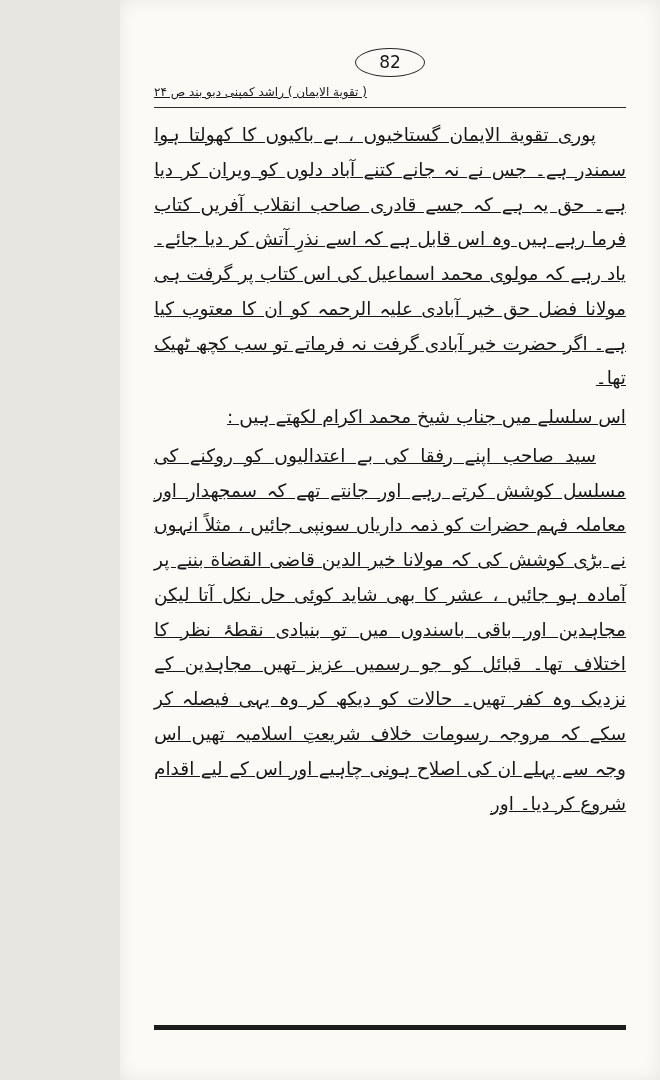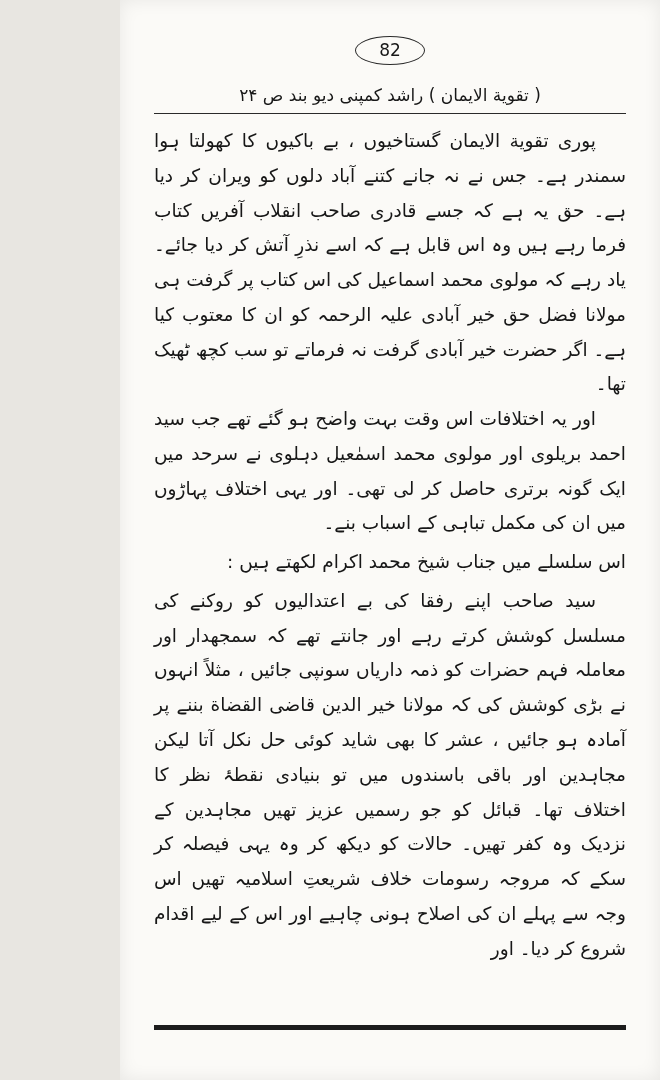--- a/index.html
+++ b/index.html
@@ -13,43 +13,44 @@
     font-family: "DejaVu Sans", sans-serif;
     overflow: hidden;
   }
   .page {
     position: relative;
     width: 540px;
     height: 1080px;
     box-sizing: border-box;
     background: #fbfaf7;
     color: #171717;
-    padding: 30px 34px 0 34px;
+    padding: 42px 34px 0 34px;
     direction: rtl;
     box-shadow: inset 0 0 18px rgba(0,0,0,0.08);
+    text-decoration: underline;
   }
   .page-number-row {
     text-align: center;
     margin: 6px 0 4px 0;
   }
   .page-number {
     display: inline-block;
     min-width: 40px;
     border: 1.6px solid #2a2a2a;
     border-radius: 50%;
     padding: 3px 14px 4px 14px;
     font-size: 17px;
     direction: ltr;
     text-align: center;
   }
   .citation-line {
     direction: rtl;
-    text-align: center;
-    font-size: 17px;
-    margin: 20px 0 8px 0;
+    text-align: left;
+    font-size: 12px;
+    margin: 8px 0 8px 0;
     letter-spacing: 0.2px;
   }
   .top-rule {
     border: none;
     border-top: 1.6px solid #2a2a2a;
     margin: 0 0 10px 0;
   }
   .body-text {
     font-size: 18.5px;
     line-height: 1.88;
@@ -91,21 +92,20 @@
 
   <div class="citation-line">( تقویة الایمان ) راشد کمپنی دیو بند ص ۲۴</div>
 
   <hr class="top-rule">
 
   <div class="body-text">
 
     <p class="para">پوری تقویة الایمان گستاخیوں ، بے باکیوں کا کھولتا ہوا سمندر ہے۔ جس نے نہ جانے کتنے آباد دلوں کو ویران کر دیا ہے۔ حق یہ ہے کہ جسے قادری صاحب انقلاب آفریں کتاب فرما رہے ہیں وہ اس قابل ہے کہ اسے نذرِ آتش کر دیا جائے۔ یاد رہے کہ مولوی محمد اسماعیل کی اس کتاب پر گرفت ہی مولانا فضل حق خیر آبادی علیہ الرحمہ کو ان کا معتوب کیا ہے۔ اگر حضرت خیر آبادی گرفت نہ فرماتے تو سب کچھ ٹھیک تھا۔</p>
 
 
-    <p class="para">اور یہ اختلافات اس وقت بہت واضح ہو گئے تھے جب سید احمد بریلوی اور مولوی محمد اسمٰعیل دہلوی نے سرحد میں ایک گونہ برتری حاصل کر لی تھی۔ اور یہی اختلاف پہاڑوں میں ان کی مکمل تباہی کے اسباب بنے۔</p>
 
 
     <p class="para intro-line">اس سلسلے میں جناب شیخ محمد اکرام لکھتے ہیں :</p>
 
     <p class="para">سید صاحب اپنے رفقا کی بے اعتدالیوں کو روکنے کی مسلسل کوشش کرتے رہے اور جانتے تھے کہ سمجھدار اور معاملہ فہم حضرات کو ذمہ داریاں سونپی جائیں ، مثلاً انہوں نے بڑی کوشش کی کہ مولانا خیر الدین قاضی القضاة بننے پر آمادہ ہو جائیں ، عشر کا بھی شاید کوئی حل نکل آتا لیکن مجاہدین اور باقی باسندوں میں تو بنیادی نقطۂ نظر کا اختلاف تھا۔ قبائل کو جو رسمیں عزیز تھیں مجاہدین کے نزدیک وہ کفر تھیں۔ حالات کو دیکھ کر وہ یہی فیصلہ کر سکے کہ مروجہ رسومات خلاف شریعتِ اسلامیہ تھیں اس وجہ سے پہلے ان کی اصلاح ہونی چاہیے اور اس کے لیے اقدام شروع کر دیا۔ اور</p>
 
   </div>
 
   <div class="bottom-rule"></div>
 

